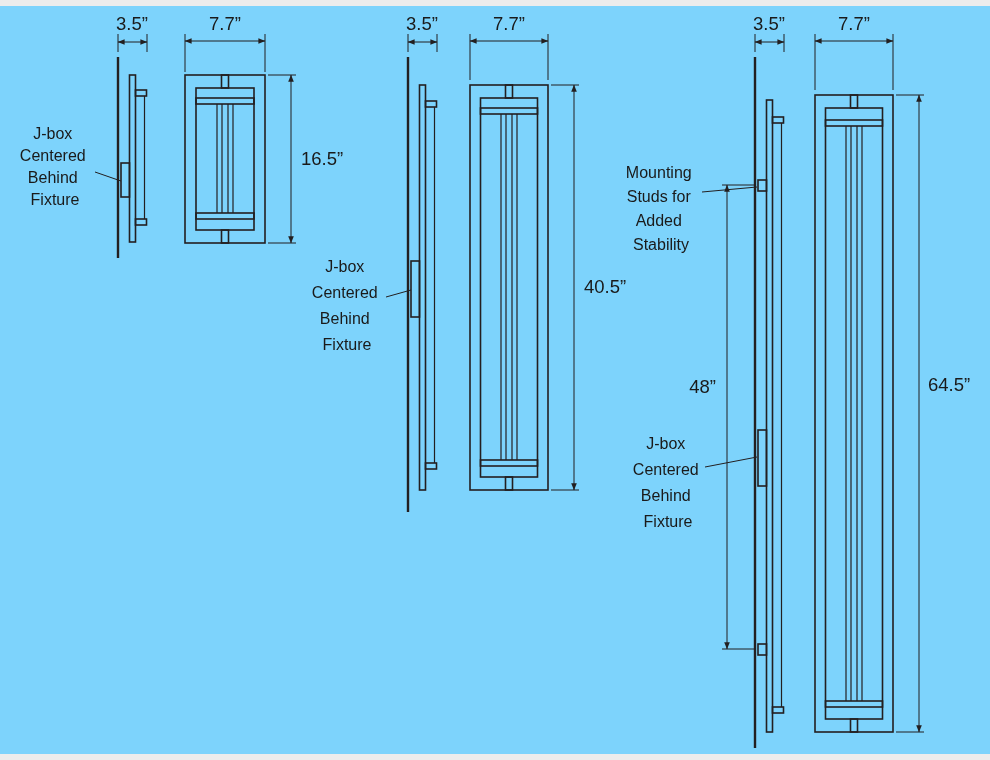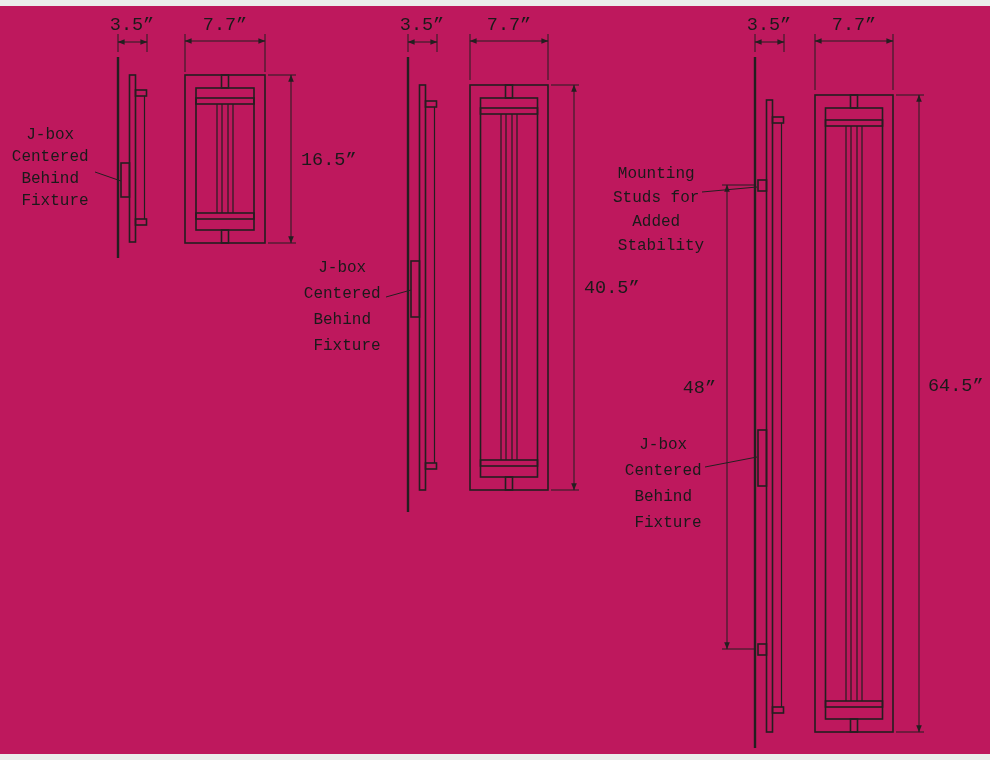--- a/index.html
+++ b/index.html
@@ -1,18 +1,18 @@
 <!DOCTYPE html>
 <html><head>
 <meta charset="utf-8">
 <style>
   html,body{margin:0;padding:0;background:#ffffff;}
   .stage{
-    position:relative;width:990px;height:760px;background:#be185d;
-    overflow:hidden;font-family:Liberation Mono, monospace;
+    position:relative;width:990px;height:760px;background:#7dd3fc;
+    overflow:hidden;font-family:Liberation Sans, sans-serif;
   }
   svg{display:block;}
   .outline{fill:none;stroke:#231f20;stroke-width:1.6;}
   .wall{fill:none;stroke:#231f20;stroke-width:2.4;}
   .thin{fill:none;stroke:#231f20;stroke-width:1.2;}
   .dim{fill:none;stroke:#231f20;stroke-width:1;}
   .leader{fill:none;stroke:#231f20;stroke-width:1;}
   .dim-label{font-size:18.5px;fill:#1a1a1a;}
   .note-label{font-size:16px;fill:#1a1a1a;}
   .edge-strip{fill:#ececec;}

